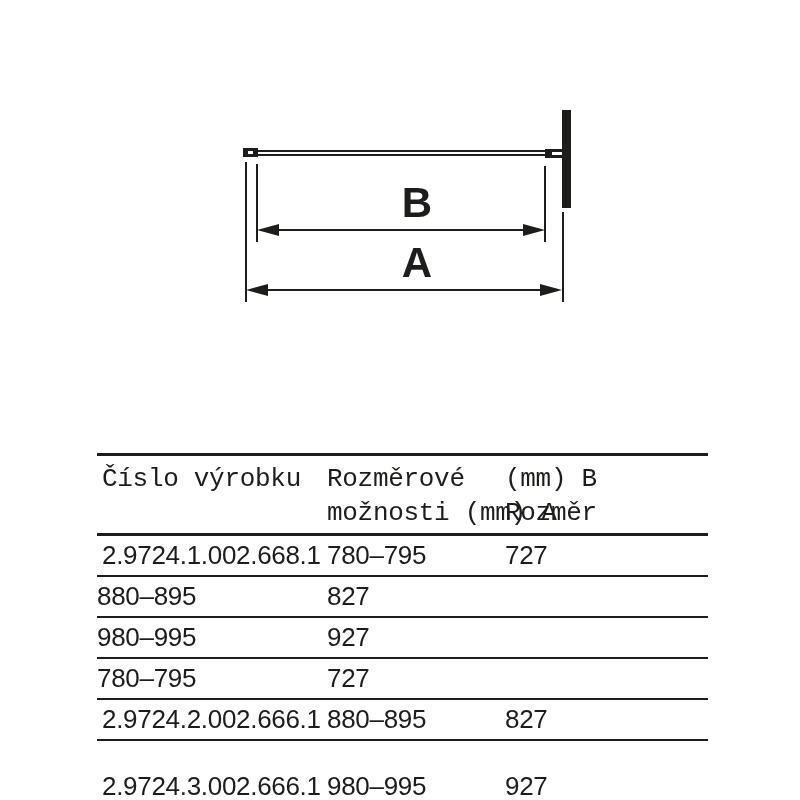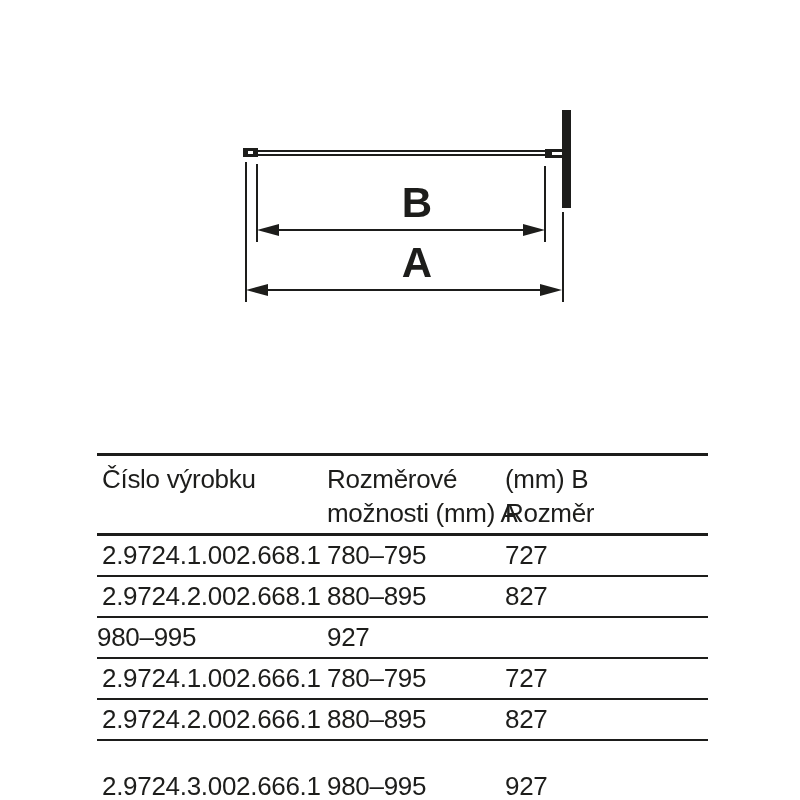--- a/index.html
+++ b/index.html
@@ -69,21 +69,21 @@
   .spec-table {
     position: absolute; left: 97px; top: 453px; width: 611px;
     font-size: 26px; letter-spacing: -0.3px; color: var(--ink);
   }
   .thead {
     display: grid; grid-template-columns: 230px 178px 203px;
     height: 83px; border-top: 3px solid var(--ink); border-bottom: 3px solid var(--ink);
     padding-top: 6px; line-height: 34px;
   }
   .th { white-space: nowrap; }
-  .th span { display: block; }
+  .th span { display: block; font-family: Liberation Mono, monospace; }
   .c1 { text-align: left; padding-left: 5px; }
   .trow {
     display: grid; grid-template-columns: 230px 178px 203px;
     height: 41px; border-bottom: 2px solid var(--ink);
     align-items: center; white-space: nowrap;
   }
   .trow:last-child { border-bottom: none; height: 42px; margin-top: 24px; }
   .td { }
   .td.c1 { text-align: left; }
 </style>
@@ -134,30 +134,28 @@
         <span>Rozměr</span>
       </div>
     </div>
 
     <div class="trow">
       <div class="td c1">2.9724.1.002.668.1</div>
       <div class="td">780–795</div>
       <div class="td">727</div>
     </div>
     <div class="trow">
-      <div class="td c1">2.9724.2.002.668.1</div>
       <div class="td">880–895</div>
       <div class="td">827</div>
     </div>
     <div class="trow">
       <div class="td">980–995</div>
       <div class="td">927</div>
     </div>
     <div class="trow">
-      <div class="td c1">2.9724.1.002.666.1</div>
       <div class="td">780–795</div>
       <div class="td">727</div>
     </div>
     <div class="trow">
       <div class="td c1">2.9724.2.002.666.1</div>
       <div class="td">880–895</div>
       <div class="td">827</div>
     </div>
     <div class="trow">
       <div class="td c1">2.9724.3.002.666.1</div>

